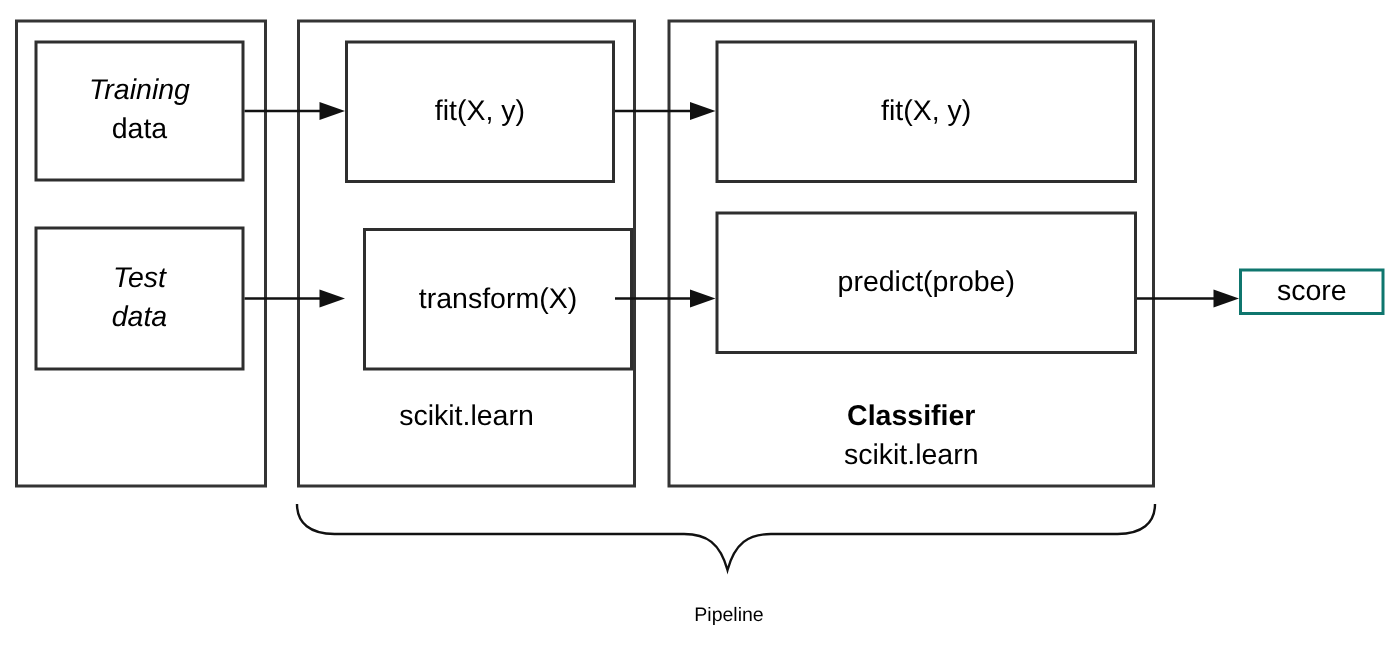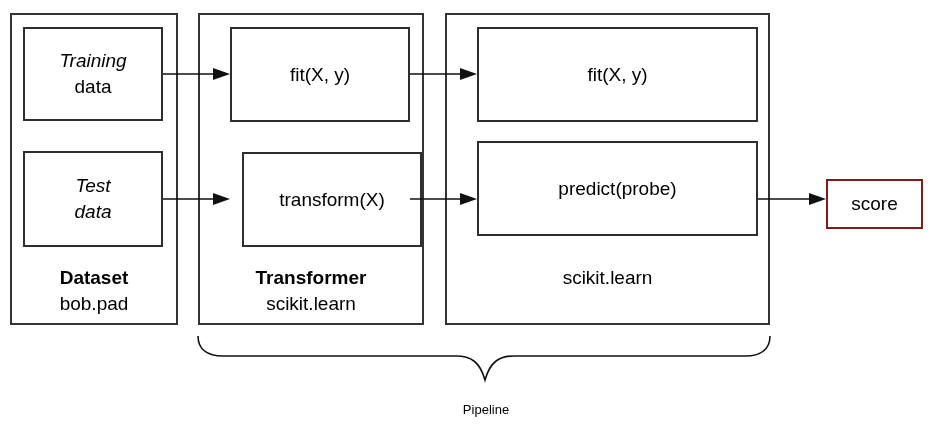--- a/index.html
+++ b/index.html
@@ -52,22 +52,22 @@
 
   #training-box  { left: 11px; top: 12px;  width: 140px; height: 94px; }
   #test-box      { left: 11px; top: 136px; width: 140px; height: 96px; }
   #t-fit-box     { left: 30px; top: 12px;  width: 180px; height: 95px; }
   #transform-box { left: 42px; top: 137px; width: 180px; height: 95px; }
   #c-fit-box     { left: 30px; top: 12px;  width: 281px; height: 95px; }
   #predict-box   { left: 30px; top: 126px; width: 281px; height: 95px; }
 
   #score-box {
     position: absolute;
-    left: 826px; top: 179px; width: 97px; height: 50px;
-    border: 2px solid #7f1d1d;
+    left: 826px; top: 179px; width: 97px; height: 31px;
+    border: 2px solid #0f766e;
     box-sizing: border-box;
     display: flex;
     align-items: center;
     justify-content: center;
     font-size: 19px;
   }
   #connector-layer {
     position: absolute;
     left: 0; top: 0;
     pointer-events: none;
@@ -86,47 +86,43 @@
 
   <div class="container" id="dataset">
     <div class="node" id="training-box">
       <span class="it">Training</span>
       <span>data</span>
     </div>
     <div class="node" id="test-box">
       <span class="it">Test</span>
       <span class="it">data</span>
     </div>
-    <div class="caption">
-      <div class="title">Dataset</div>
-      <div>bob.pad</div>
-    </div>
   </div>
 
   <div class="container" id="transformer">
     <div class="node" id="t-fit-box">
       <span>fit(X, y)</span>
     </div>
     <div class="node" id="transform-box">
       <span>transform(X)</span>
     </div>
     <div class="caption">
-      <div class="title">Transformer</div>
       <div>scikit.learn</div>
     </div>
   </div>
 
   <div class="container" id="classifier">
     <div class="node" id="c-fit-box">
       <span>fit(X, y)</span>
     </div>
     <div class="node" id="predict-box">
       <span>predict(probe)</span>
     </div>
     <div class="caption">
+      <div class="title">Classifier</div>
       <div>scikit.learn</div>
     </div>
   </div>
 
   <div id="score-box">
     <span>score</span>
   </div>
 
   <svg id="connector-layer" width="930" height="443" viewBox="0 0 930 443">
     <g stroke="#111111" stroke-width="1.7" fill="none">

